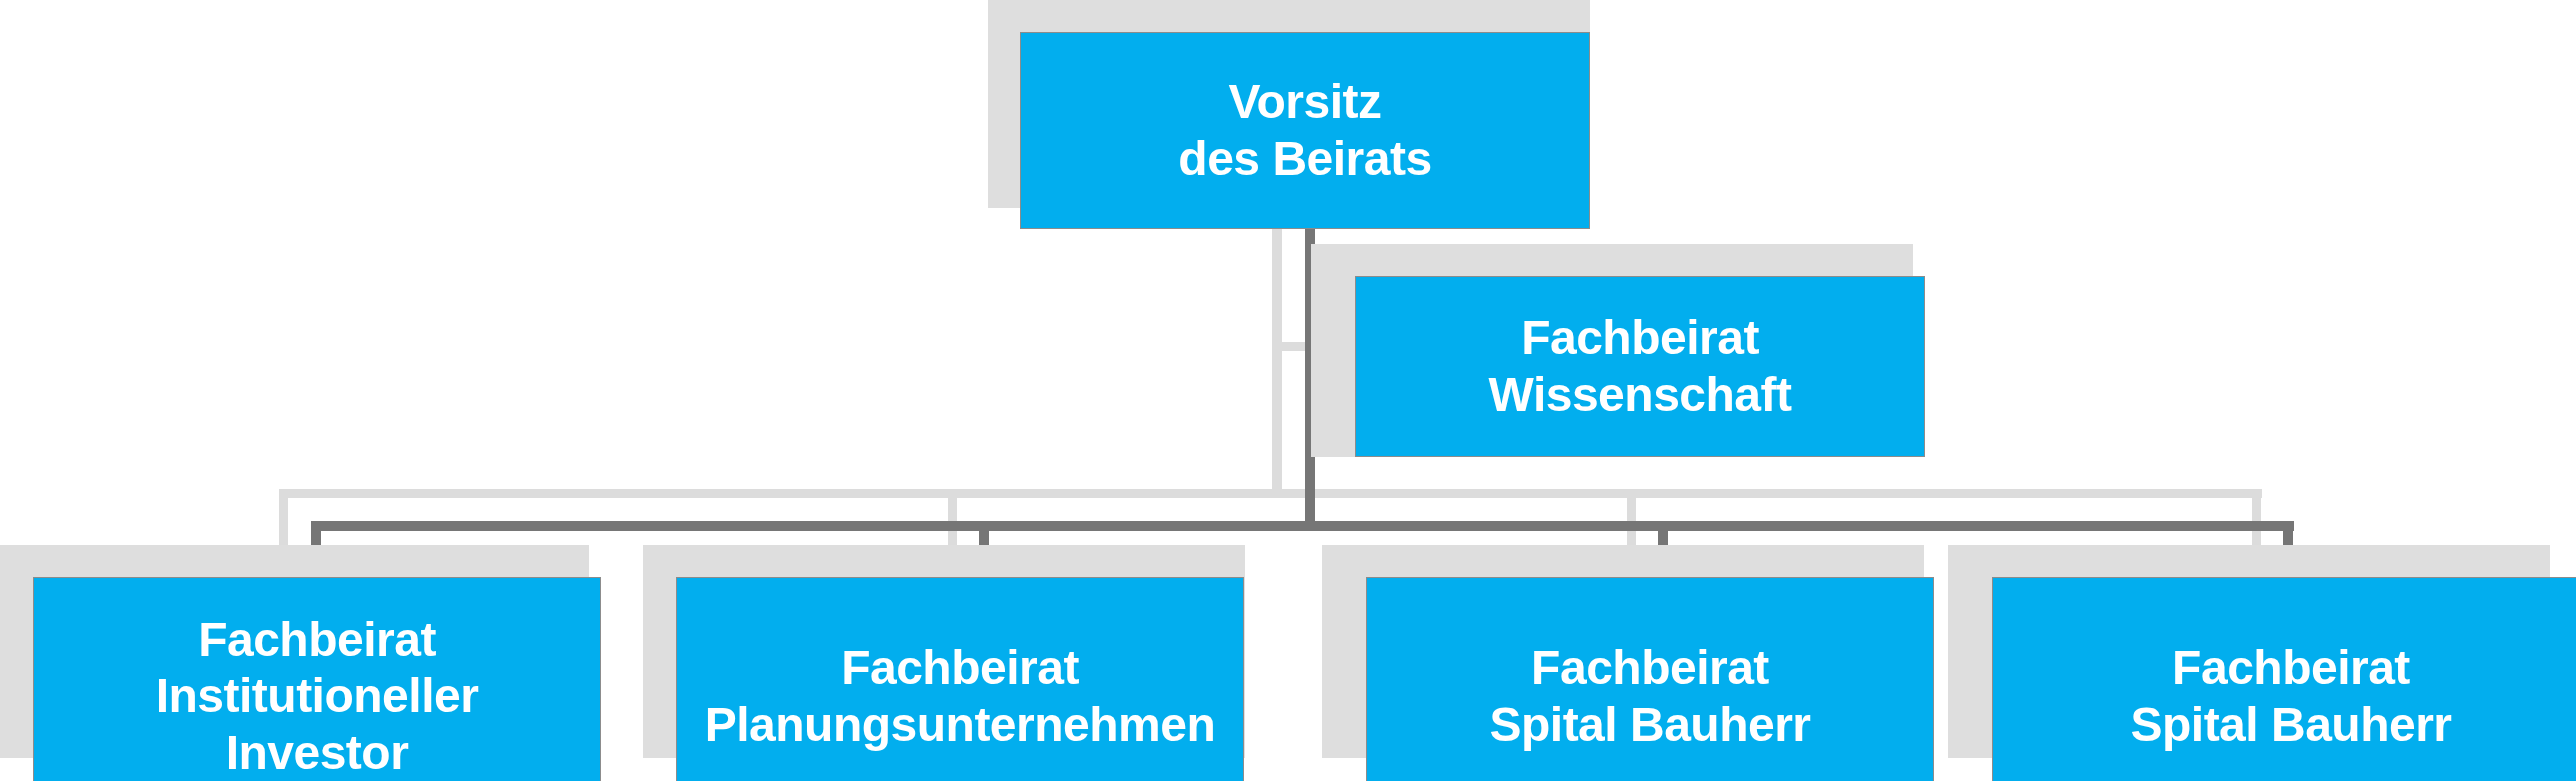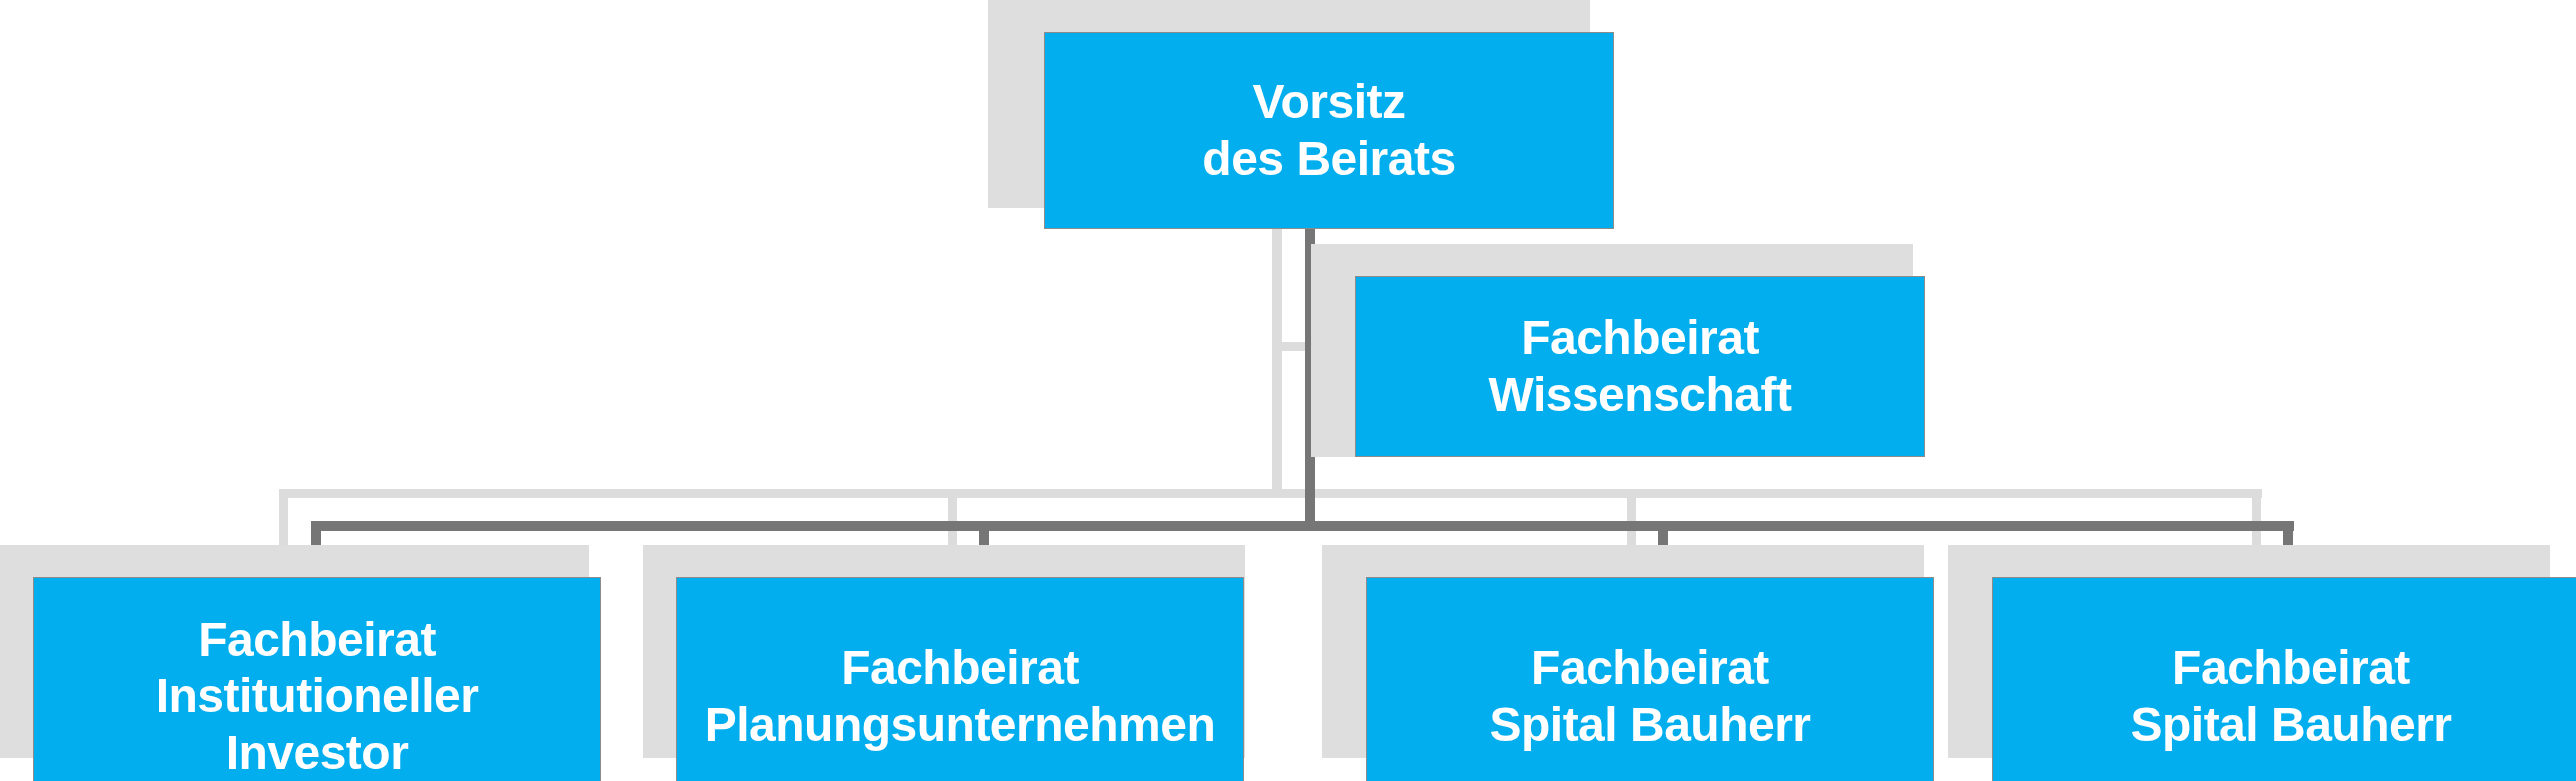--- a/index.html
+++ b/index.html
@@ -55,21 +55,21 @@
     font-weight: bold;
     font-size: 48px;
     line-height: 1.18;
     letter-spacing: -0.5px;
     white-space: pre-line;
     padding: 0 7.4px;
   }
 
   
   .root-shadow { left: 988px; top: 0px;  width: 602px; height: 208px; }
-  .root-box    { left: 1044px; top: 32px; width: 570px; height: 197px; }
+  .root-box    { left: 1020px; top: 32px; width: 570px; height: 197px; }
 
   
   .asst-shadow { left: 1311px; top: 244px; width: 602px; height: 213px; }
   .asst-box    { left: 1355px; top: 276px; width: 570px; height: 181px; }
 
   
   .leaf-shadow { top: 545px; width: 602px; height: 213px; }
   .leaf-box    { top: 577px; width: 568px; height: 239px; }
 </style>
 </head>

